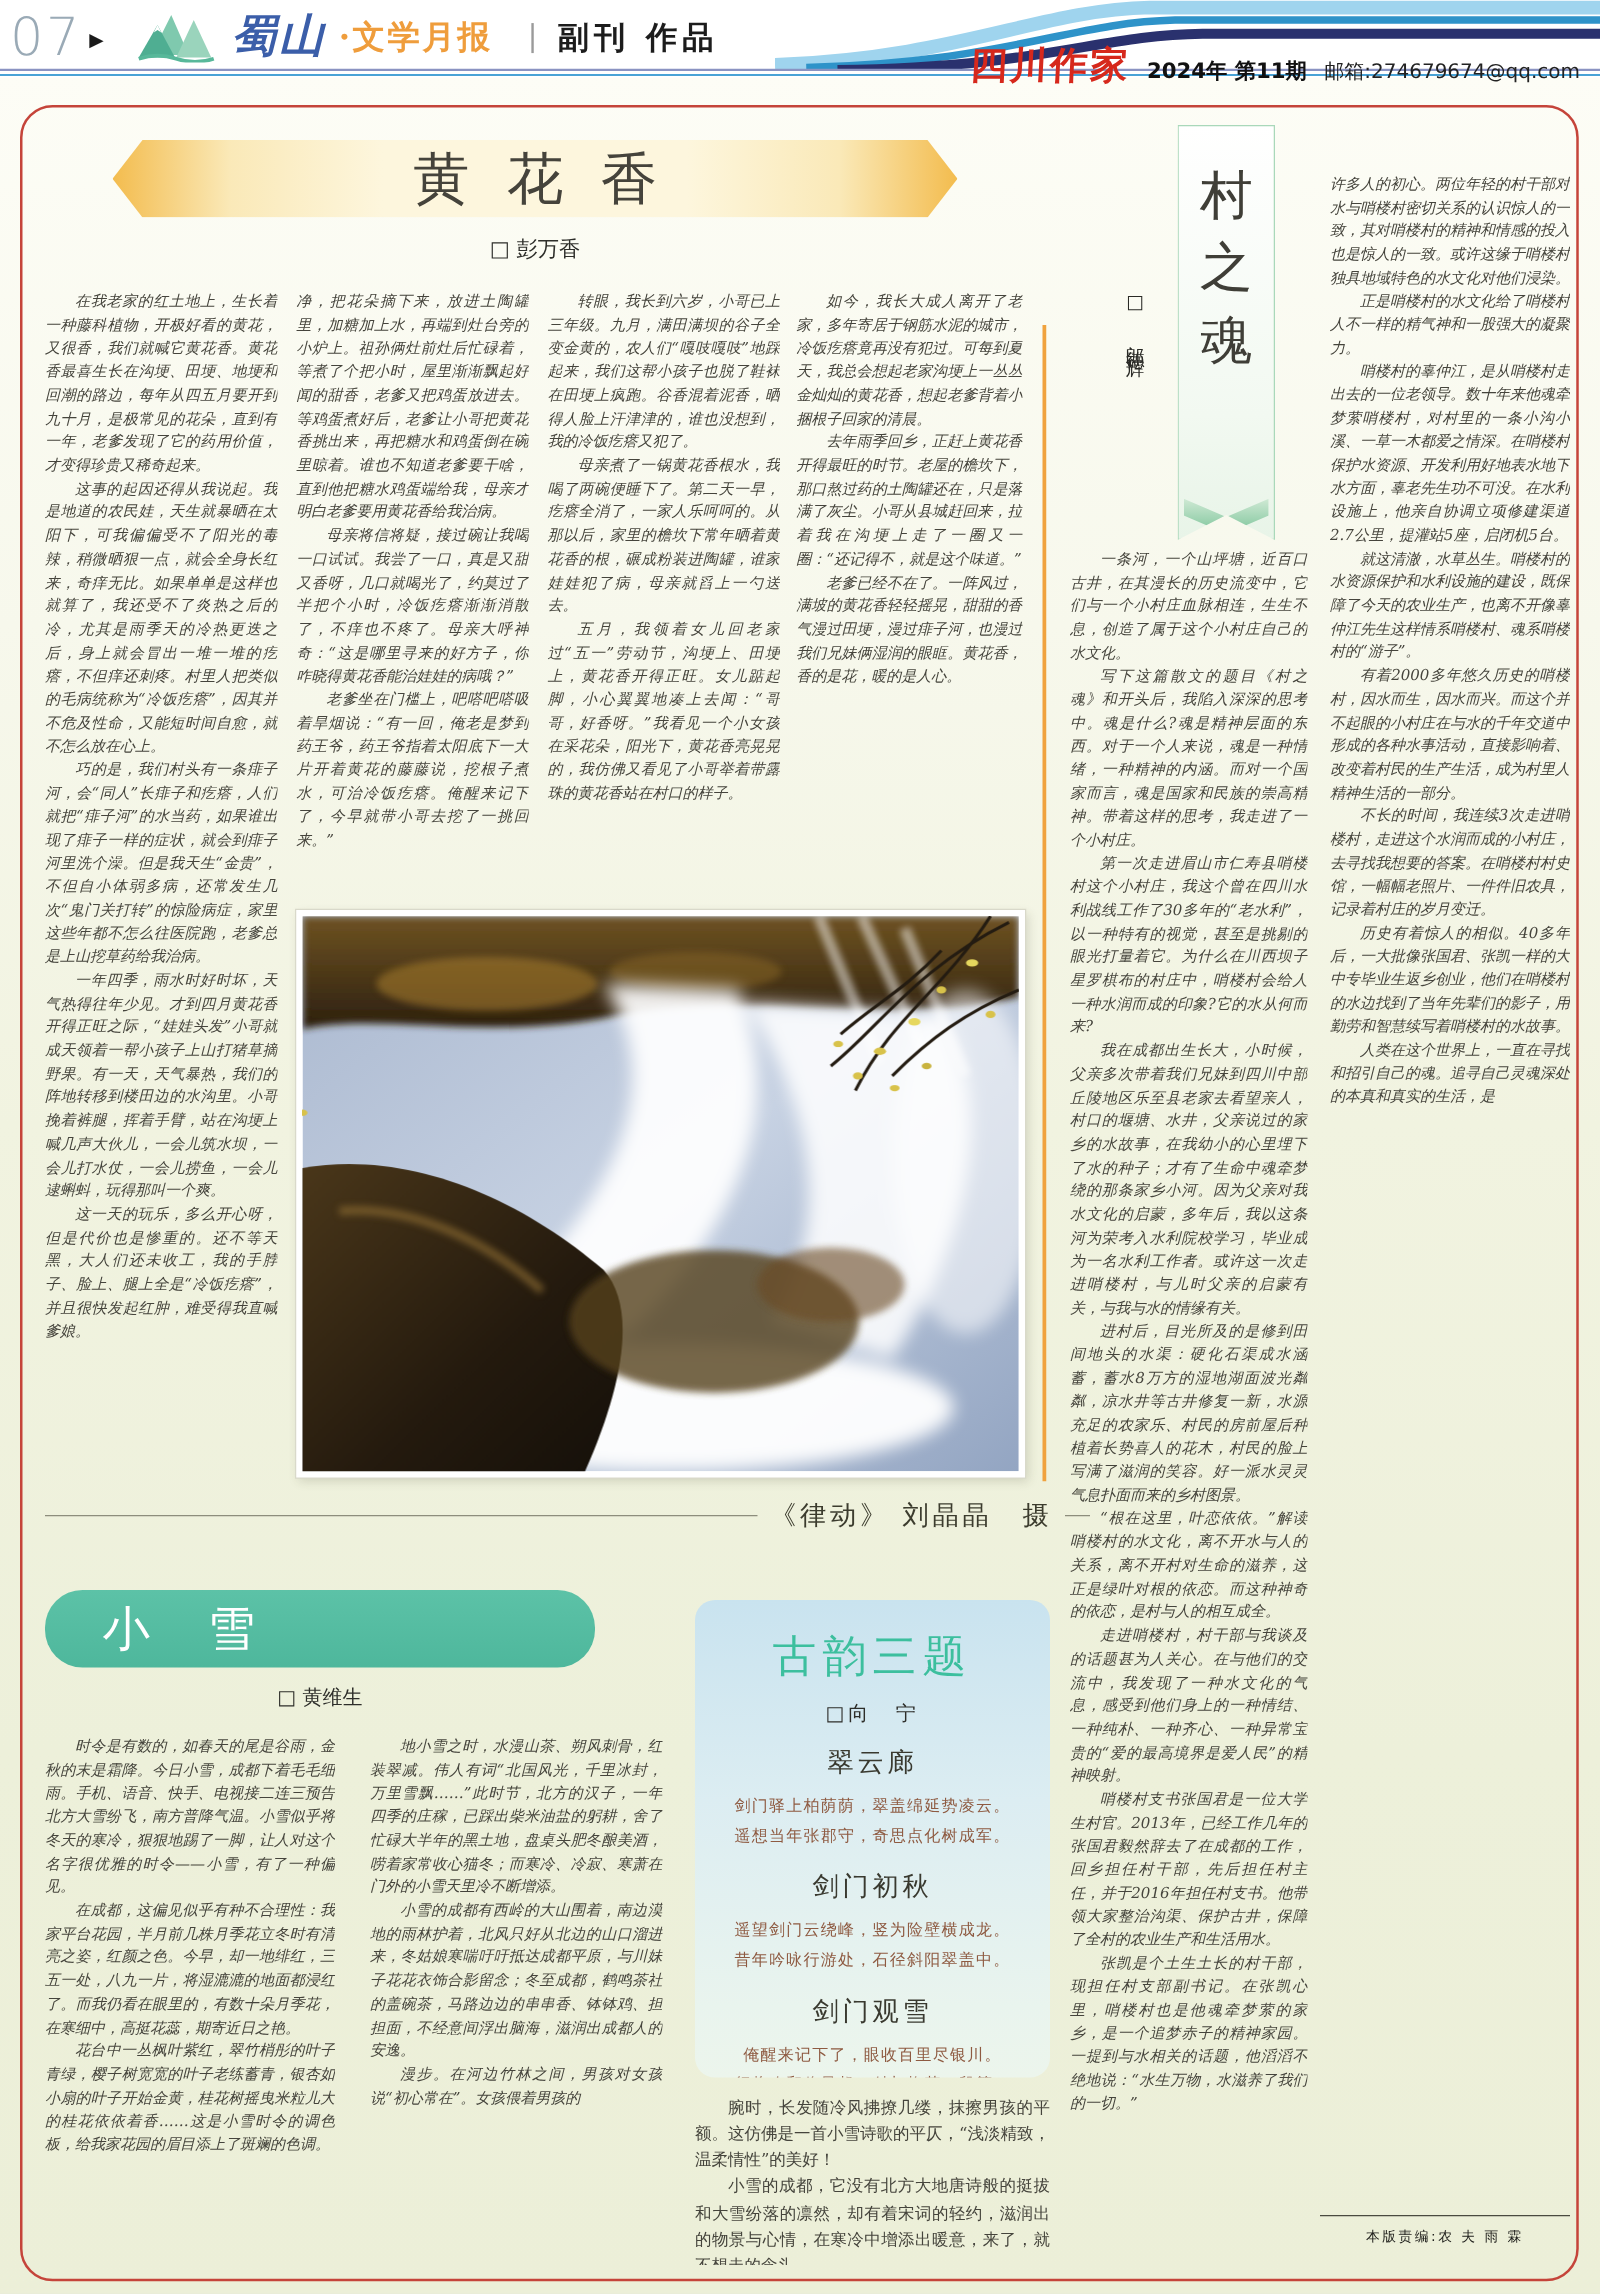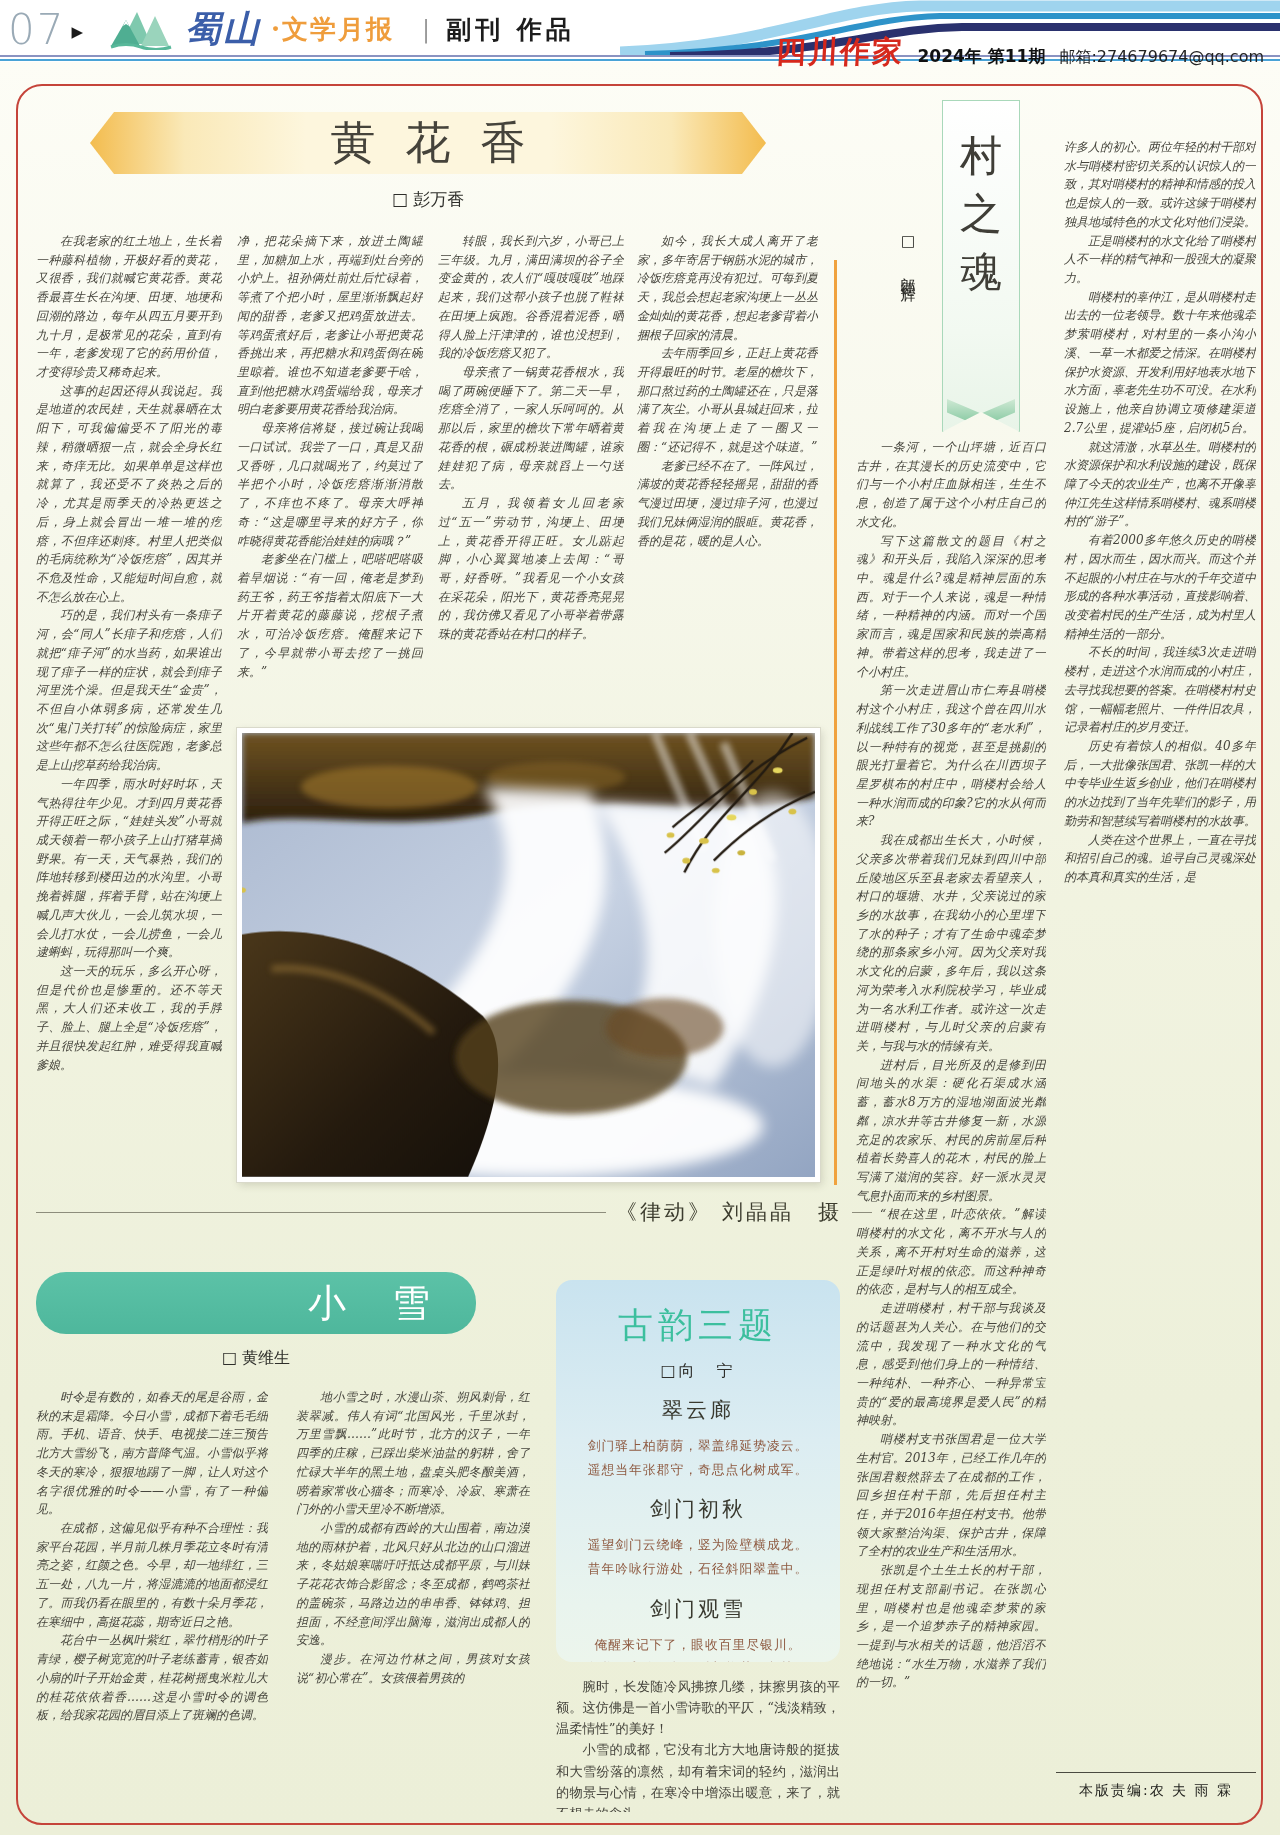--- a/index.html
+++ b/index.html
@@ -60,25 +60,25 @@
   .ribbon-chars{display:flex;flex-direction:column;align-items:center;gap:16px;margin-top:34px;}
   .ribbon-chars span{font-size:42px;color:#3f3e37;line-height:1;}
   .chev{position:absolute;left:4px;right:4px;bottom:4px;height:28px;
         background:linear-gradient(180deg,#cfe9d4,#7cc49a);
         clip-path:polygon(0 0,50% 52%,100% 0,100% 48%,50% 100%,0 48%);}
   .r-author{position:absolute;left:898px;top:232px;writing-mode:vertical-rl;font-size:15px;
             letter-spacing:5px;color:#2a2a26;z-index:3;}
   .r-c1{position:absolute;left:856px;top:438px;width:190px;height:1372px;}
   .r-c2{position:absolute;left:1064px;top:138px;width:192px;height:1628px;}
   .r-footer{position:absolute;left:1056px;top:1772px;width:200px;border-top:1px solid #4a4a40;
-            padding-top:9px;text-align:center;font-size:14px;color:#22221e;letter-spacing:2px;
+            padding-top:9px;text-align:center;font-size:11px;color:#22221e;letter-spacing:2px;
             font-family:"DejaVu Sans",sans-serif;}
   
   .xs-box{position:absolute;left:36px;top:1272px;width:440px;height:62px;border-radius:30px;
-          background:linear-gradient(180deg,#5cc2a7,#4eb79c);display:flex;align-items:center;justify-content:flex-end;z-index:2;}
+          background:linear-gradient(180deg,#5cc2a7,#4eb79c);display:flex;align-items:center;justify-content:flex-start;z-index:2;}
   .xs-box h2{margin:0;color:#ffffff;font-size:38px;font-weight:400;letter-spacing:46px;padding-left:46px;}
   .xs-author{position:absolute;left:36px;top:1348px;width:440px;text-align:center;font-size:16px;color:#2e2e2a;}
   .xs-c1{left:0;width:232px;height:418px;}
   .xs-c2{left:260px;width:234px;height:418px;}
   .xs-cols{position:absolute;left:36px;top:1388px;width:494px;height:418px;}
   .xs-c3{position:absolute;left:556px;top:1676px;width:284px;height:136px;overflow:hidden;
          text-align:justify;font-size:13.2px;line-height:1.6;color:#45443c;}
   .xs-c3 p{margin:0;text-indent:2em;}
   
   .poems{position:absolute;left:556px;top:1280px;width:284px;height:382px;border-radius:16px;

